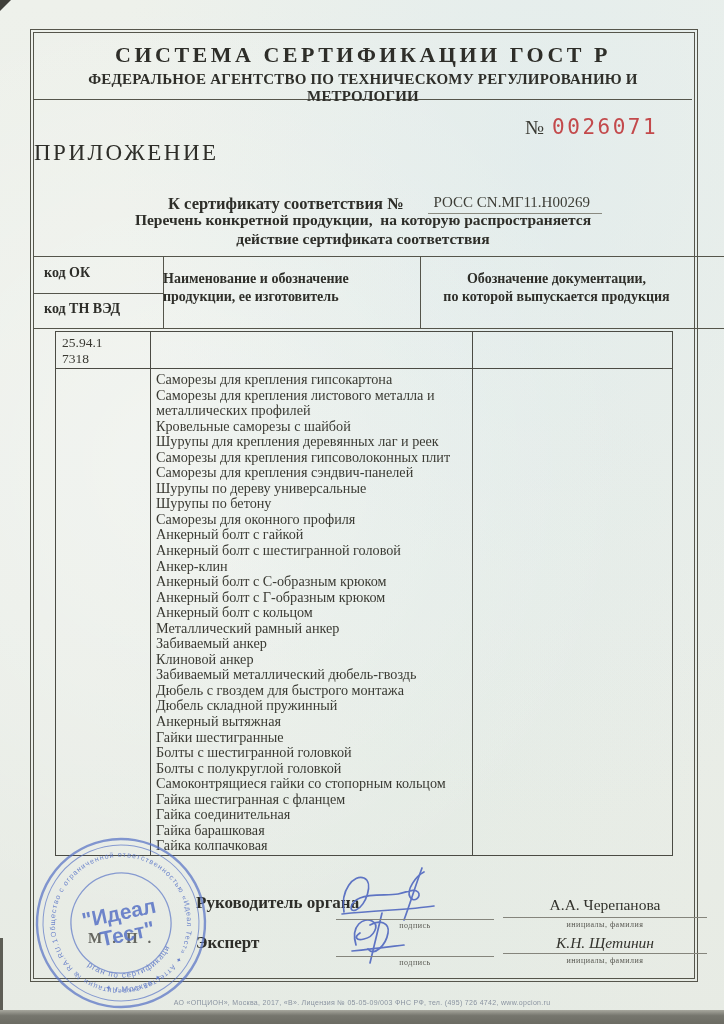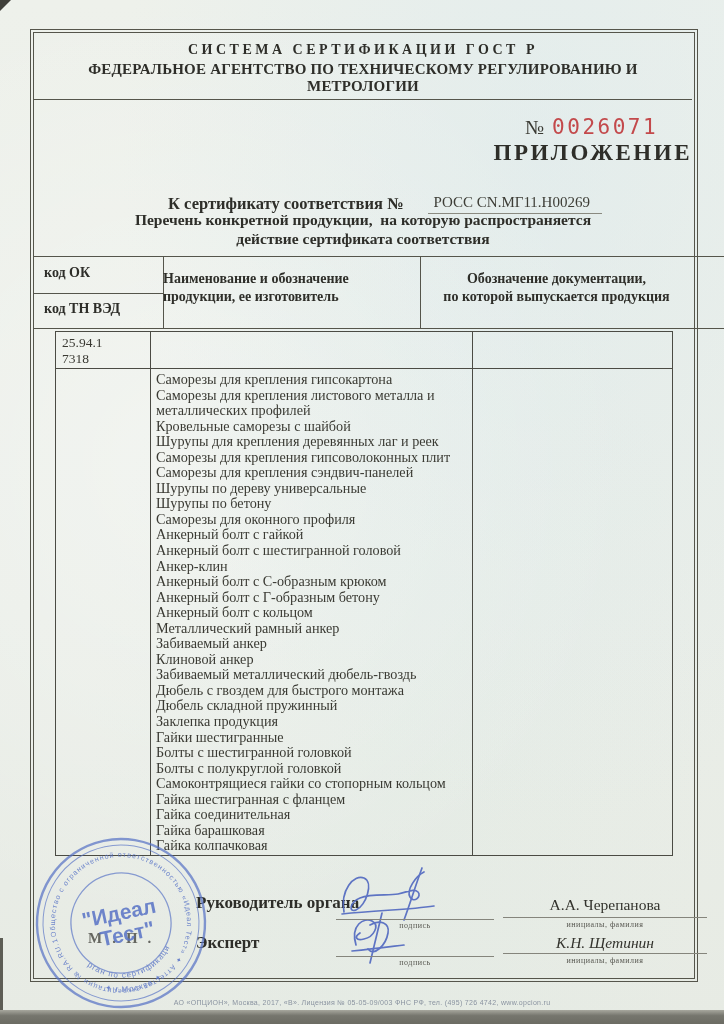--- a/index.html
+++ b/index.html
@@ -11,28 +11,28 @@
       radial-gradient(ellipse at 55% 75%, rgba(222,234,228,.35), transparent 55%),
       linear-gradient(180deg,#eef1eb 0%,#eaeee8 60%,#e7ebe4 100%);}
   .corner-tl{position:absolute;left:0;top:0;width:0;height:0;border-top:11px solid #3f3f3a;border-right:11px solid transparent;}
   .edge-left{position:absolute;left:0;top:938px;width:3px;height:86px;background:#5d5d55;}
   .edge-bottom{position:absolute;left:0;right:0;top:1010px;height:14px;background:linear-gradient(180deg,#a7a79e 0%,#76766e 40%,#6b6b63 100%);}
 
   .frame-outer{position:absolute;left:30px;top:29px;width:666px;height:951px;border:1px solid #55554b;}
   .frame-inner{position:absolute;left:33px;top:32px;width:660px;height:945px;border:1px solid #55554b;}
 
   .header-box{position:absolute;left:34px;top:33px;width:658px;height:66px;border-bottom:1px solid #55554b;text-align:center;color:#2e2e29;}
-  .hb1{margin-top:9px;font-size:14px;font-weight:bold;letter-spacing:3.5px;}
+  .hb1{margin-top:9px;font-size:22px;font-weight:bold;letter-spacing:3.5px;}
   .hb2{margin-top:3px;font-size:15px;font-weight:bold;letter-spacing:.2px;}
 
   .formnum{position:absolute;left:525px;top:115px;white-space:nowrap;}
   .formnum .nsign{font-size:20px;color:#3a3a33;margin-right:8px;}
   .formnum .nval{font-family:"DejaVu Sans Mono",monospace;font-size:21px;letter-spacing:2.5px;color:#c3494b;}
 
-  .doc-title{position:absolute;left:34px;top:140px;width:658px;text-align:right;font-size:23px;font-weight:bold;letter-spacing:2.5px;color:#2e2e29;}
+  .doc-title{position:absolute;left:34px;top:140px;width:658px;text-align:left;font-size:23px;font-weight:normal;letter-spacing:2.5px;color:#2e2e29;}
   .cert-line{position:absolute;left:34px;top:194px;width:658px;display:flex;justify-content:center;align-items:flex-end;gap:24px;transform:translateX(22px);}
   .cert-label{font-size:16.5px;font-weight:bold;color:#2e2e29;}
   .cert-value{font-size:15px;color:#3d3d36;border-bottom:1px solid #8a8a80;padding:0 12px 2px 6px;}
   .subtitle{position:absolute;left:34px;top:210px;width:658px;text-align:center;font-size:15.5px;font-weight:bold;line-height:19px;color:#2e2e29;white-space:pre-wrap;}
 
   .htable{position:absolute;left:33px;top:256px;width:696px;height:71px;border-top:1px solid #55554b;border-bottom:1px solid #55554b;color:#2e2e29;}
   .hv{position:absolute;top:0;bottom:0;width:1px;background:#55554b;}
   .hh1{position:absolute;left:0;top:36px;width:130px;height:1px;background:#55554b;}
   .hcell{position:absolute;font-size:14px;font-weight:bold;}
   .hc-ok{left:11px;top:8px;}
@@ -124,29 +124,29 @@
         <div class="product-line">Шурупы для крепления деревянных лаг и реек</div>
         <div class="product-line">Саморезы для крепления гипсоволоконных плит</div>
         <div class="product-line">Саморезы для крепления сэндвич-панелей</div>
         <div class="product-line">Шурупы по дереву универсальные</div>
         <div class="product-line">Шурупы по бетону</div>
         <div class="product-line">Саморезы для оконного профиля</div>
         <div class="product-line">Анкерный болт с гайкой</div>
         <div class="product-line">Анкерный болт с шестигранной головой</div>
         <div class="product-line">Анкер-клин</div>
         <div class="product-line">Анкерный болт с С-образным крюком</div>
-        <div class="product-line">Анкерный болт с Г-образным бетону</div>
+        <div class="product-line">Анкерный болт с Г-образным крюком</div>
         <div class="product-line">Анкерный болт с кольцом</div>
         <div class="product-line">Металлический рамный анкер</div>
         <div class="product-line">Забиваемый анкер</div>
         <div class="product-line">Клиновой анкер</div>
         <div class="product-line">Забиваемый металлический дюбель-гвоздь</div>
         <div class="product-line">Дюбель с гвоздем для быстрого монтажа</div>
         <div class="product-line">Дюбель складной пружинный</div>
-        <div class="product-line">Заклепка продукция</div>
+        <div class="product-line">Анкерный вытяжная</div>
         <div class="product-line">Гайки шестигранные</div>
         <div class="product-line">Болты с шестигранной головкой</div>
         <div class="product-line">Болты с полукруглой головкой</div>
         <div class="product-line">Самоконтрящиеся гайки со стопорным кольцом</div>
         <div class="product-line">Гайка шестигранная с фланцем</div>
         <div class="product-line">Гайка соединительная</div>
         <div class="product-line">Гайка барашковая</div>
         <div class="product-line">Гайка колпачковая</div>
       </div>
   </div>

